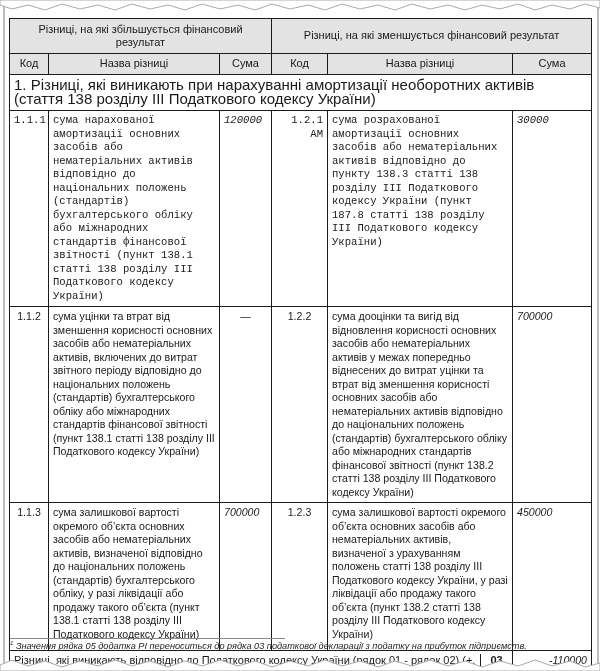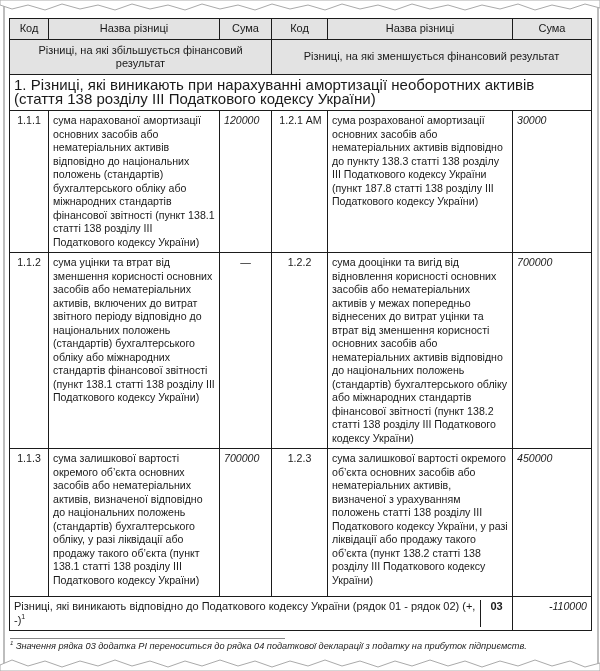--- a/index.html
+++ b/index.html
@@ -24,24 +24,24 @@
   }
   table.tax td, table.tax th {
     border:1.6px solid #1b1b1b; vertical-align:top; padding:3px 4px;
     font-weight:normal;
   }
   .hdr { background:#e3e3e3; text-align:center; vertical-align:middle !important; font-size:11px; }
   .hdr-main { height:28px; padding:3px 6px !important; }
   .hdr-sub { height:16px; padding:2px 4px !important; }
   .section { font-weight:bold; font-size:15px; line-height:14px; padding:3px 4px 4px 4px !important; }
   .code { text-align:center; }
-  .code.right { text-align:center; padding-left:6px !important; }
+  .code.right { text-align:right; padding-left:6px !important; }
   .amount { font-style:italic; }
   .bold { font-weight:bold; }
-  .r111 td { height:124px; }
+  .r111 td { height:124px;font-family:Liberation Mono, monospace; }
   .r112 td { height:177px; }
   .r113 td { height:141px;margin-top:48px; }
   .rtot td { height:28px; }
   .final td { vertical-align:middle; height:16px; }
   .final .label { font-weight:bold; font-size:11px; }
   .final .code03 { font-weight:bold; text-align:center; }
   .final .amt03 { font-style:italic; text-align:right; }
   sup { font-size:7px; line-height:0; }
   .fn-rule { position:absolute; left:10px; top:638px; width:275px; height:1px; background:#888; }
   .footnote {
@@ -63,30 +63,30 @@
   <colgroup>
     <col style="width:39px">
       <col style="width:171px">
       <col style="width:52px">
     <col style="width:56px">
       <col style="width:185px">
       <col style="width:79px">
   </colgroup>
   <tbody>
       <tr>
+    <th colspan="3" class="hdr hdr-main">Різниці, на які збільшується фінансовий результат</th>
+    <th colspan="3" class="hdr hdr-main">Різниці, на які зменшується фінансовий результат</th>
+  </tr>
+  <tr>
     <th class="hdr hdr-sub">Код</th>
     <th class="hdr hdr-sub">Назва різниці</th>
     <th class="hdr hdr-sub">Сума</th>
     <th class="hdr hdr-sub">Код</th>
     <th class="hdr hdr-sub">Назва різниці</th>
     <th class="hdr hdr-sub">Сума</th>
-  </tr>
-  <tr>
-    <th colspan="3" class="hdr hdr-main">Різниці, на які збільшується фінансовий результат</th>
-    <th colspan="3" class="hdr hdr-main">Різниці, на які зменшується фінансовий результат</th>
   </tr>
   <tr>
     <td colspan="6" class="section">1. Різниці, які виникають при нарахуванні амортизації необоротних активів (стаття 138 розділу III Податкового кодексу України)</td>
   </tr>
 
   <tr class="r111">
     <td class="code">1.1.1</td>
     <td>сума нарахованої амортизації основних засобів або нематеріальних активів відповідно до національних положень (стандартів) бухгалтерського обліку або міжнародних стандартів фінансової звітності (пункт 138.1 статті 138 розділу III Податкового кодексу України)</td>
     <td class="amount">120000</td>
     <td class="code right">1.2.1 АМ</td>
@@ -125,18 +125,18 @@
           </table>
     </td>
     <td class="amt03">-110000</td>
   </tr>
 </tbody>
   </table>
 
 <div class="fn-rule"></div>
 <div class="footnote">
   <sup>1</sup>
-  <span>Значення рядка 03 додатка РІ переноситься до рядка 04 податкової декларації з податку на прибуток підприємств.</span>
+  <span>Значення рядка 05 додатка РІ переноситься до рядка 03 податкової декларації з податку на прибуток підприємств.</span>
 </div>
 
 <svg class="tear-bottom" viewBox="0 0 600 14" preserveAspectRatio="none">
   <path d="M0,14 L600,14 L600,6 L585,10 L570,4 L552,9 L535,3 L518,9 L500,4 L482,10 L465,4 L448,9 L430,3 L412,9 L395,4 L378,10 L360,4 L342,9 L325,3 L308,9 L290,4 L272,10 L255,4 L238,9 L220,3 L202,9 L185,4 L168,10 L150,4 L132,9 L115,3 L98,9 L80,4 L62,10 L45,4 L28,9 L12,3 L0,8 Z" fill="#ffffff" stroke="#aaaaaa" stroke-width="1"></path>
 </svg>
 
 </body></html>

